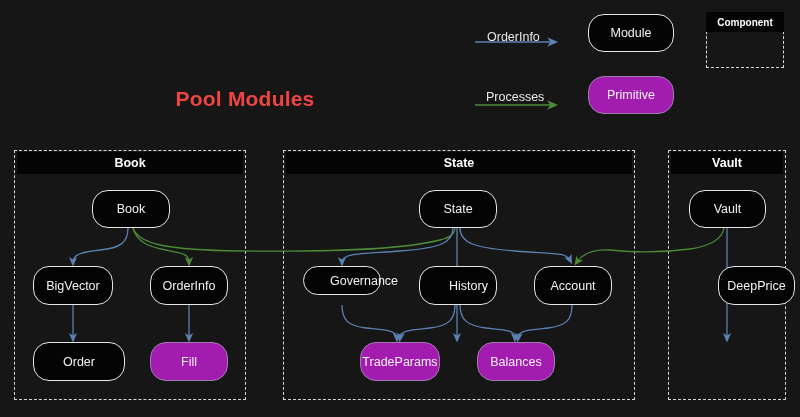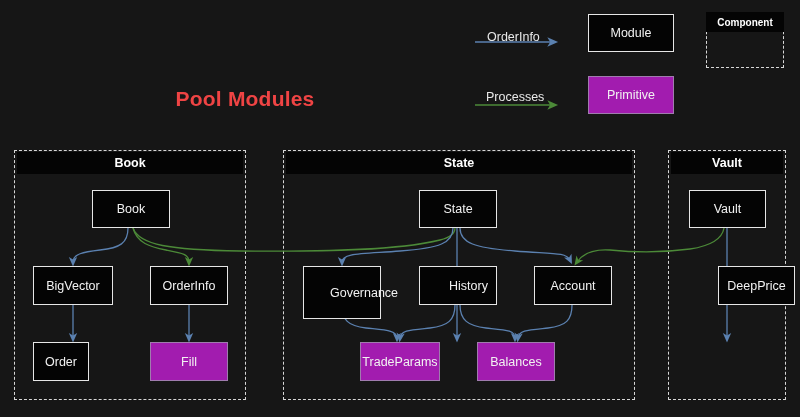--- a/index.html
+++ b/index.html
@@ -51,20 +51,21 @@
   .node {
     position: absolute;
     box-sizing: border-box;
     display: flex;
     align-items: center;
     justify-content: center;
     color: #f2f2f2;
     font-size: 12.5px;
     z-index: 4;
     white-space: nowrap;
+    border-radius: 16px;
   }
   .node.module {
     background: #040404;
     border: 1.4px solid #e6e6e6;
   }
   .node.primitive {
     background: #a21caf;
     border: 1.4px solid #a07cae;
   }
 
@@ -124,25 +125,25 @@
   .group-vault  { left: 668px; top: 150px; width: 118px; height: 250px; }
 
   .title-book   { left: 17px;  top: 152px; width: 226px; height: 22px; }
   .title-state  { left: 286px; top: 152px; width: 346px; height: 22px; }
   .title-vault  { left: 671px; top: 152px; width: 112px; height: 22px; }
 
   
   .n-book       { left: 92px;  top: 190px; width: 78px; height: 38px; }
   .n-bigvector  { left: 33px;  top: 266px; width: 80px; height: 39px; }
   .n-orderinfo  { left: 150px; top: 266px; width: 78px; height: 39px; }
-  .n-order      { left: 33px;  top: 342px; width: 56px; height: 39px; }
+  .n-order      { left: 33px;  top: 342px; width: 92px; height: 39px; }
   .n-fill       { left: 150px; top: 342px; width: 78px; height: 39px; }
 
   .n-state      { left: 419px; top: 190px; width: 78px; height: 38px; }
-  .n-governance { left: 303px; top: 266px; width: 78px; height: 53px; padding-left: 44px; }
+  .n-governance { left: 303px; top: 266px; width: 78px; height: 29px; padding-left: 44px; }
   .n-history    { left: 419px; top: 266px; width: 78px; height: 39px; padding-left: 21px; }
   .n-account    { left: 534px; top: 266px; width: 78px; height: 39px; }
   .n-tradeparams{ left: 360px; top: 342px; width: 80px; height: 39px; }
   .n-balances   { left: 477px; top: 342px; width: 78px; height: 39px; }
 
   .n-vault      { left: 689px; top: 190px; width: 77px; height: 38px; }
   .n-deepprice  { left: 689px; top: 266px; width: 77px; height: 39px; margin-left: 29px; }
 </style>
 </head>
 <body>

